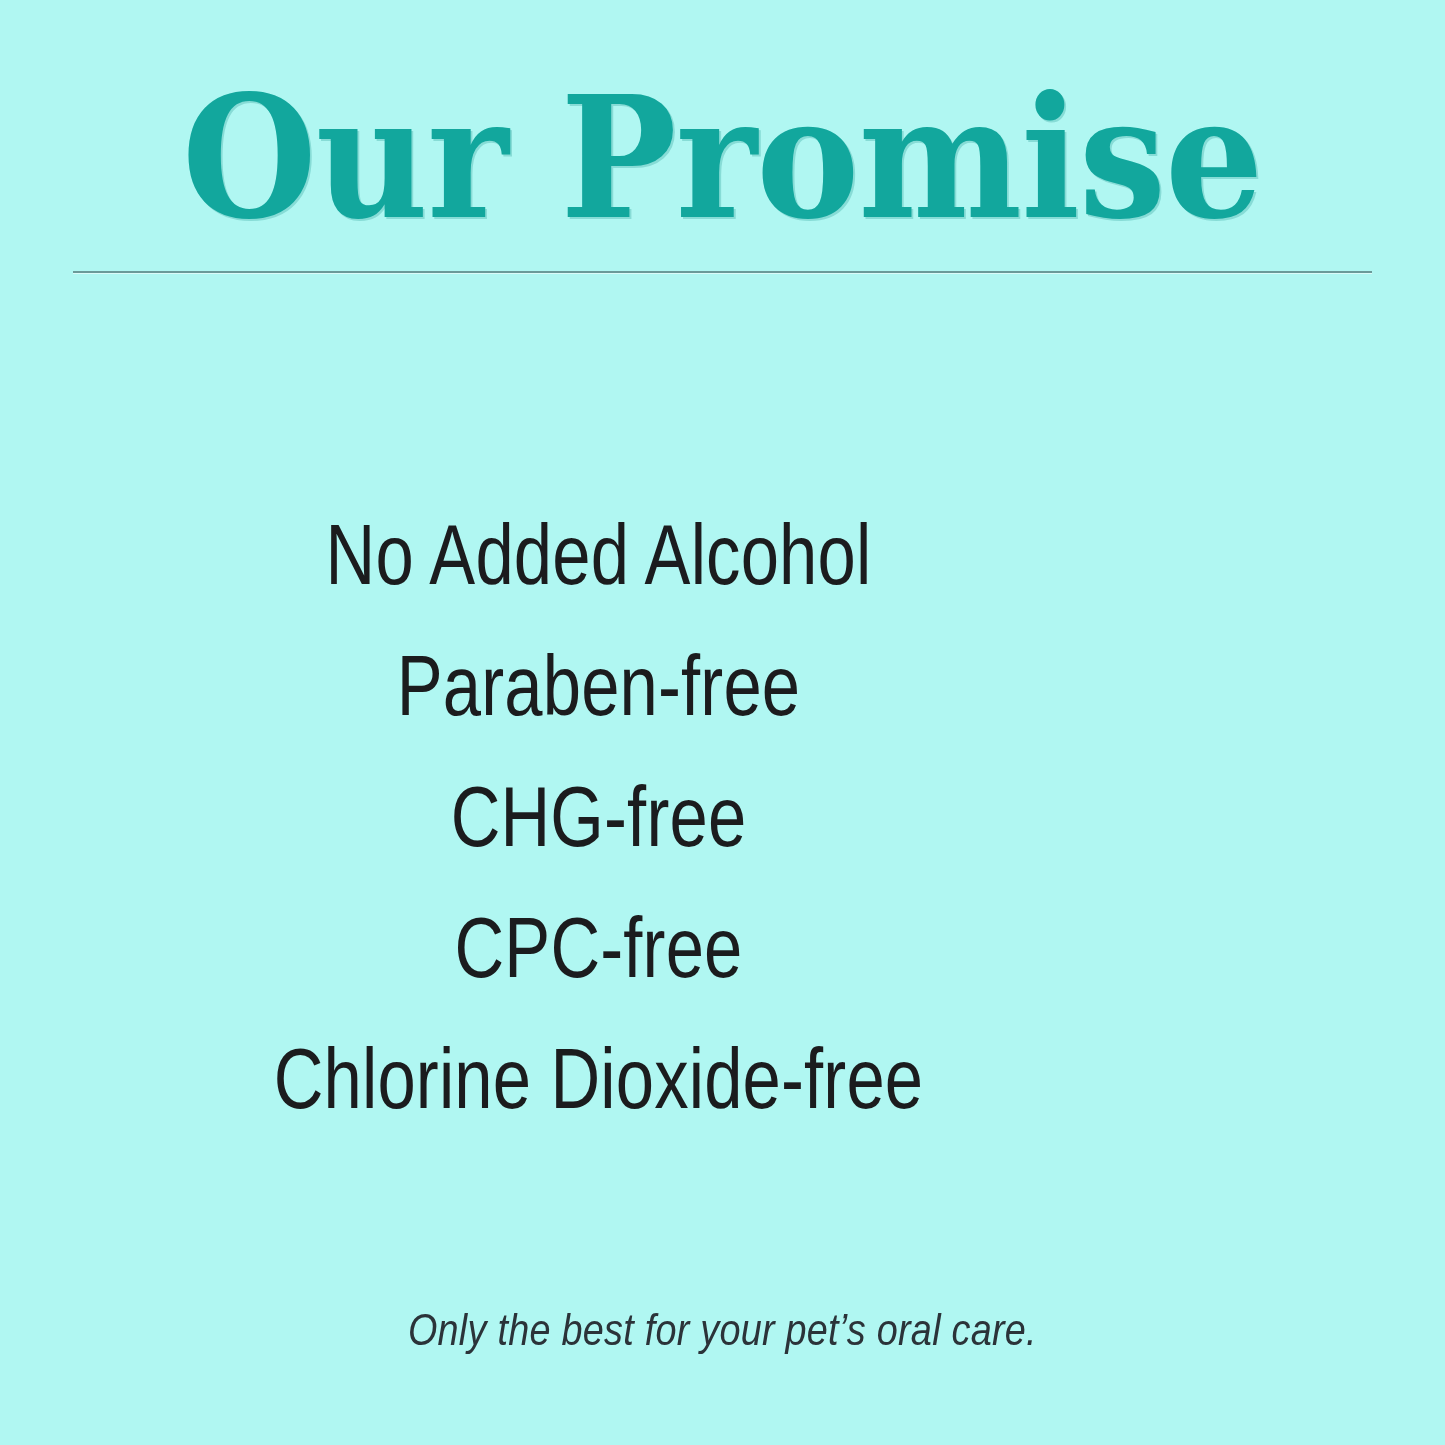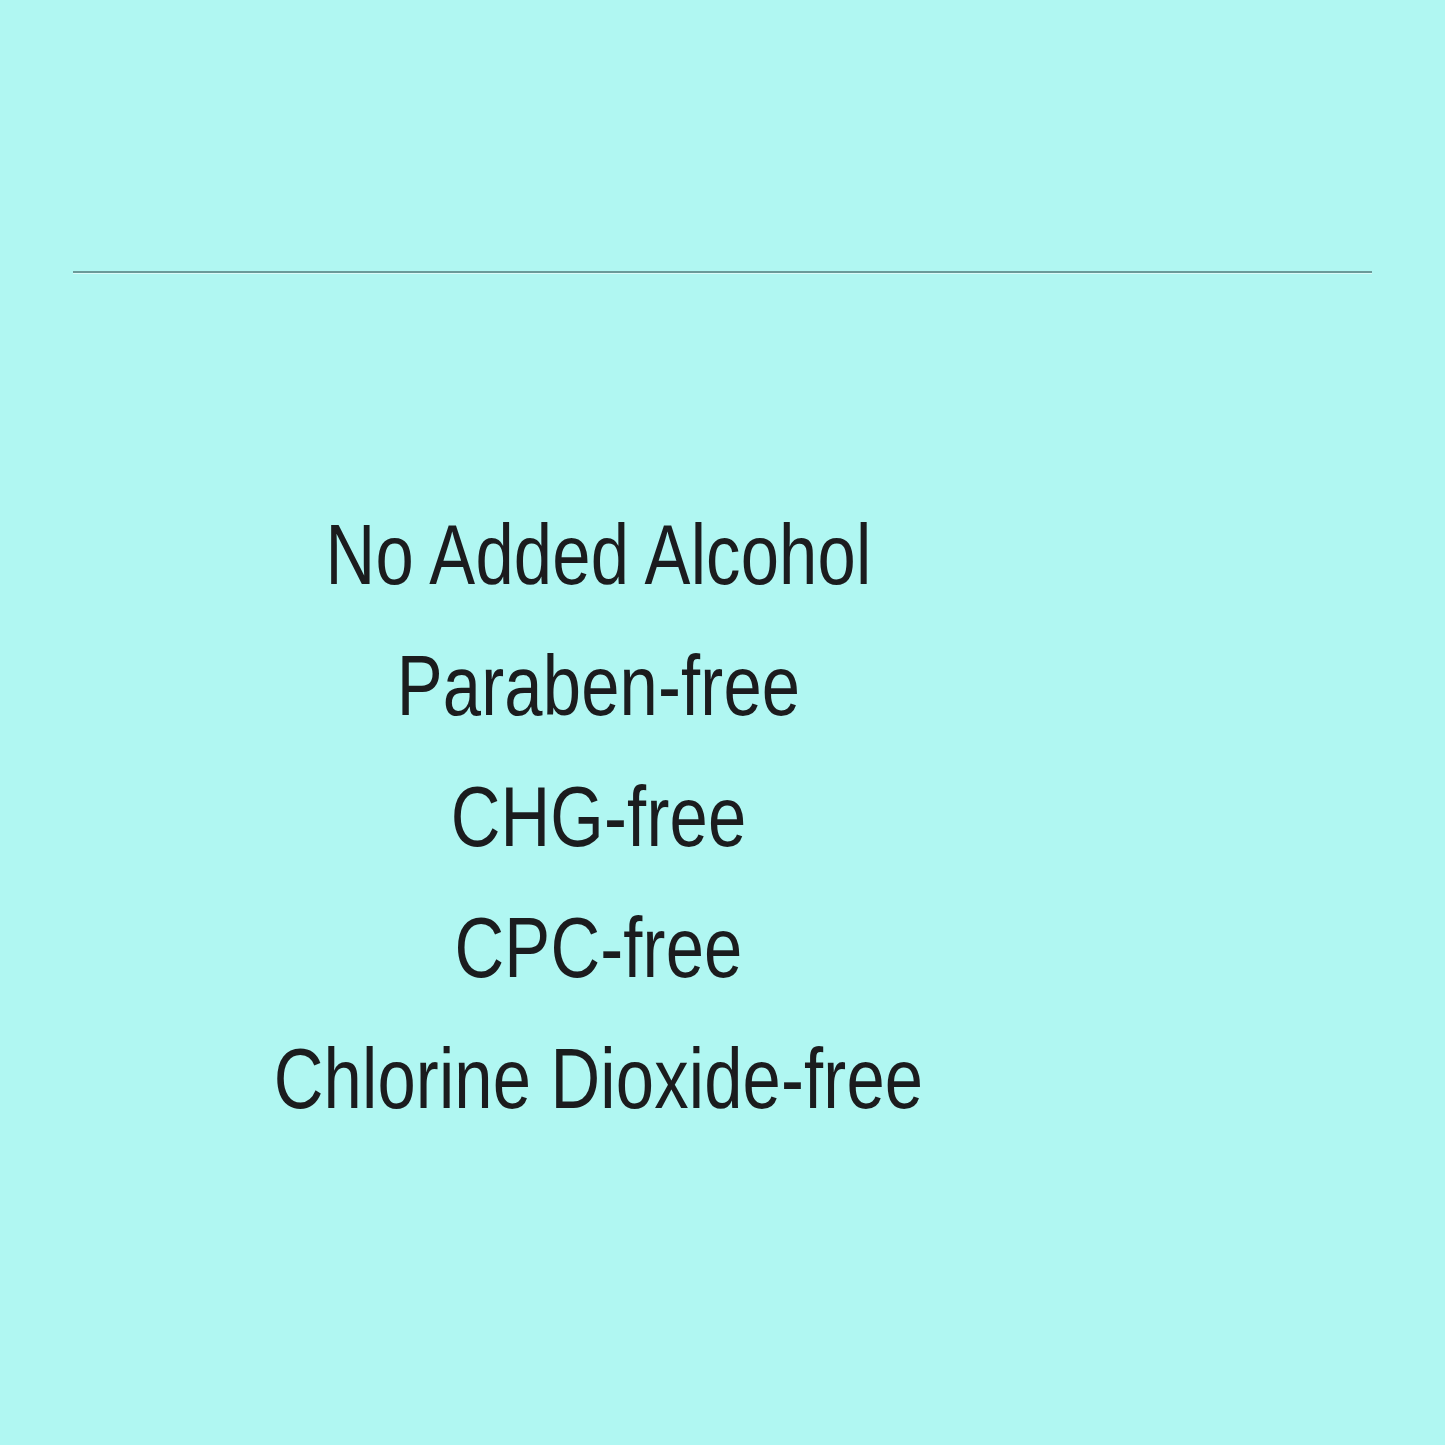--- a/index.html
+++ b/index.html
@@ -98,25 +98,31 @@
     white-space: nowrap;
     transform: scaleX(0.84);
     transform-origin: center center;
   }
 </style>
 </head>
 <body>
 
 <div id="poster">
 
+  <div class="title-block">
+    <span class="title">Our Promise</span>
+  </div>
 
   <div class="divider"></div>
 
   <div class="promise-list">
     <span class="promise-item">No Added Alcohol</span>
     <span class="promise-item">Paraben-free</span>
     <span class="promise-item">CHG-free</span>
     <span class="promise-item">CPC-free</span>
     <span class="promise-item">Chlorine Dioxide-free</span>
   </div>
 
+  <div class="tagline-block">
+    <span class="tagline">Only the best for your pet’s oral care.</span>
+  </div>
 
 </div>
 
 </body></html>

